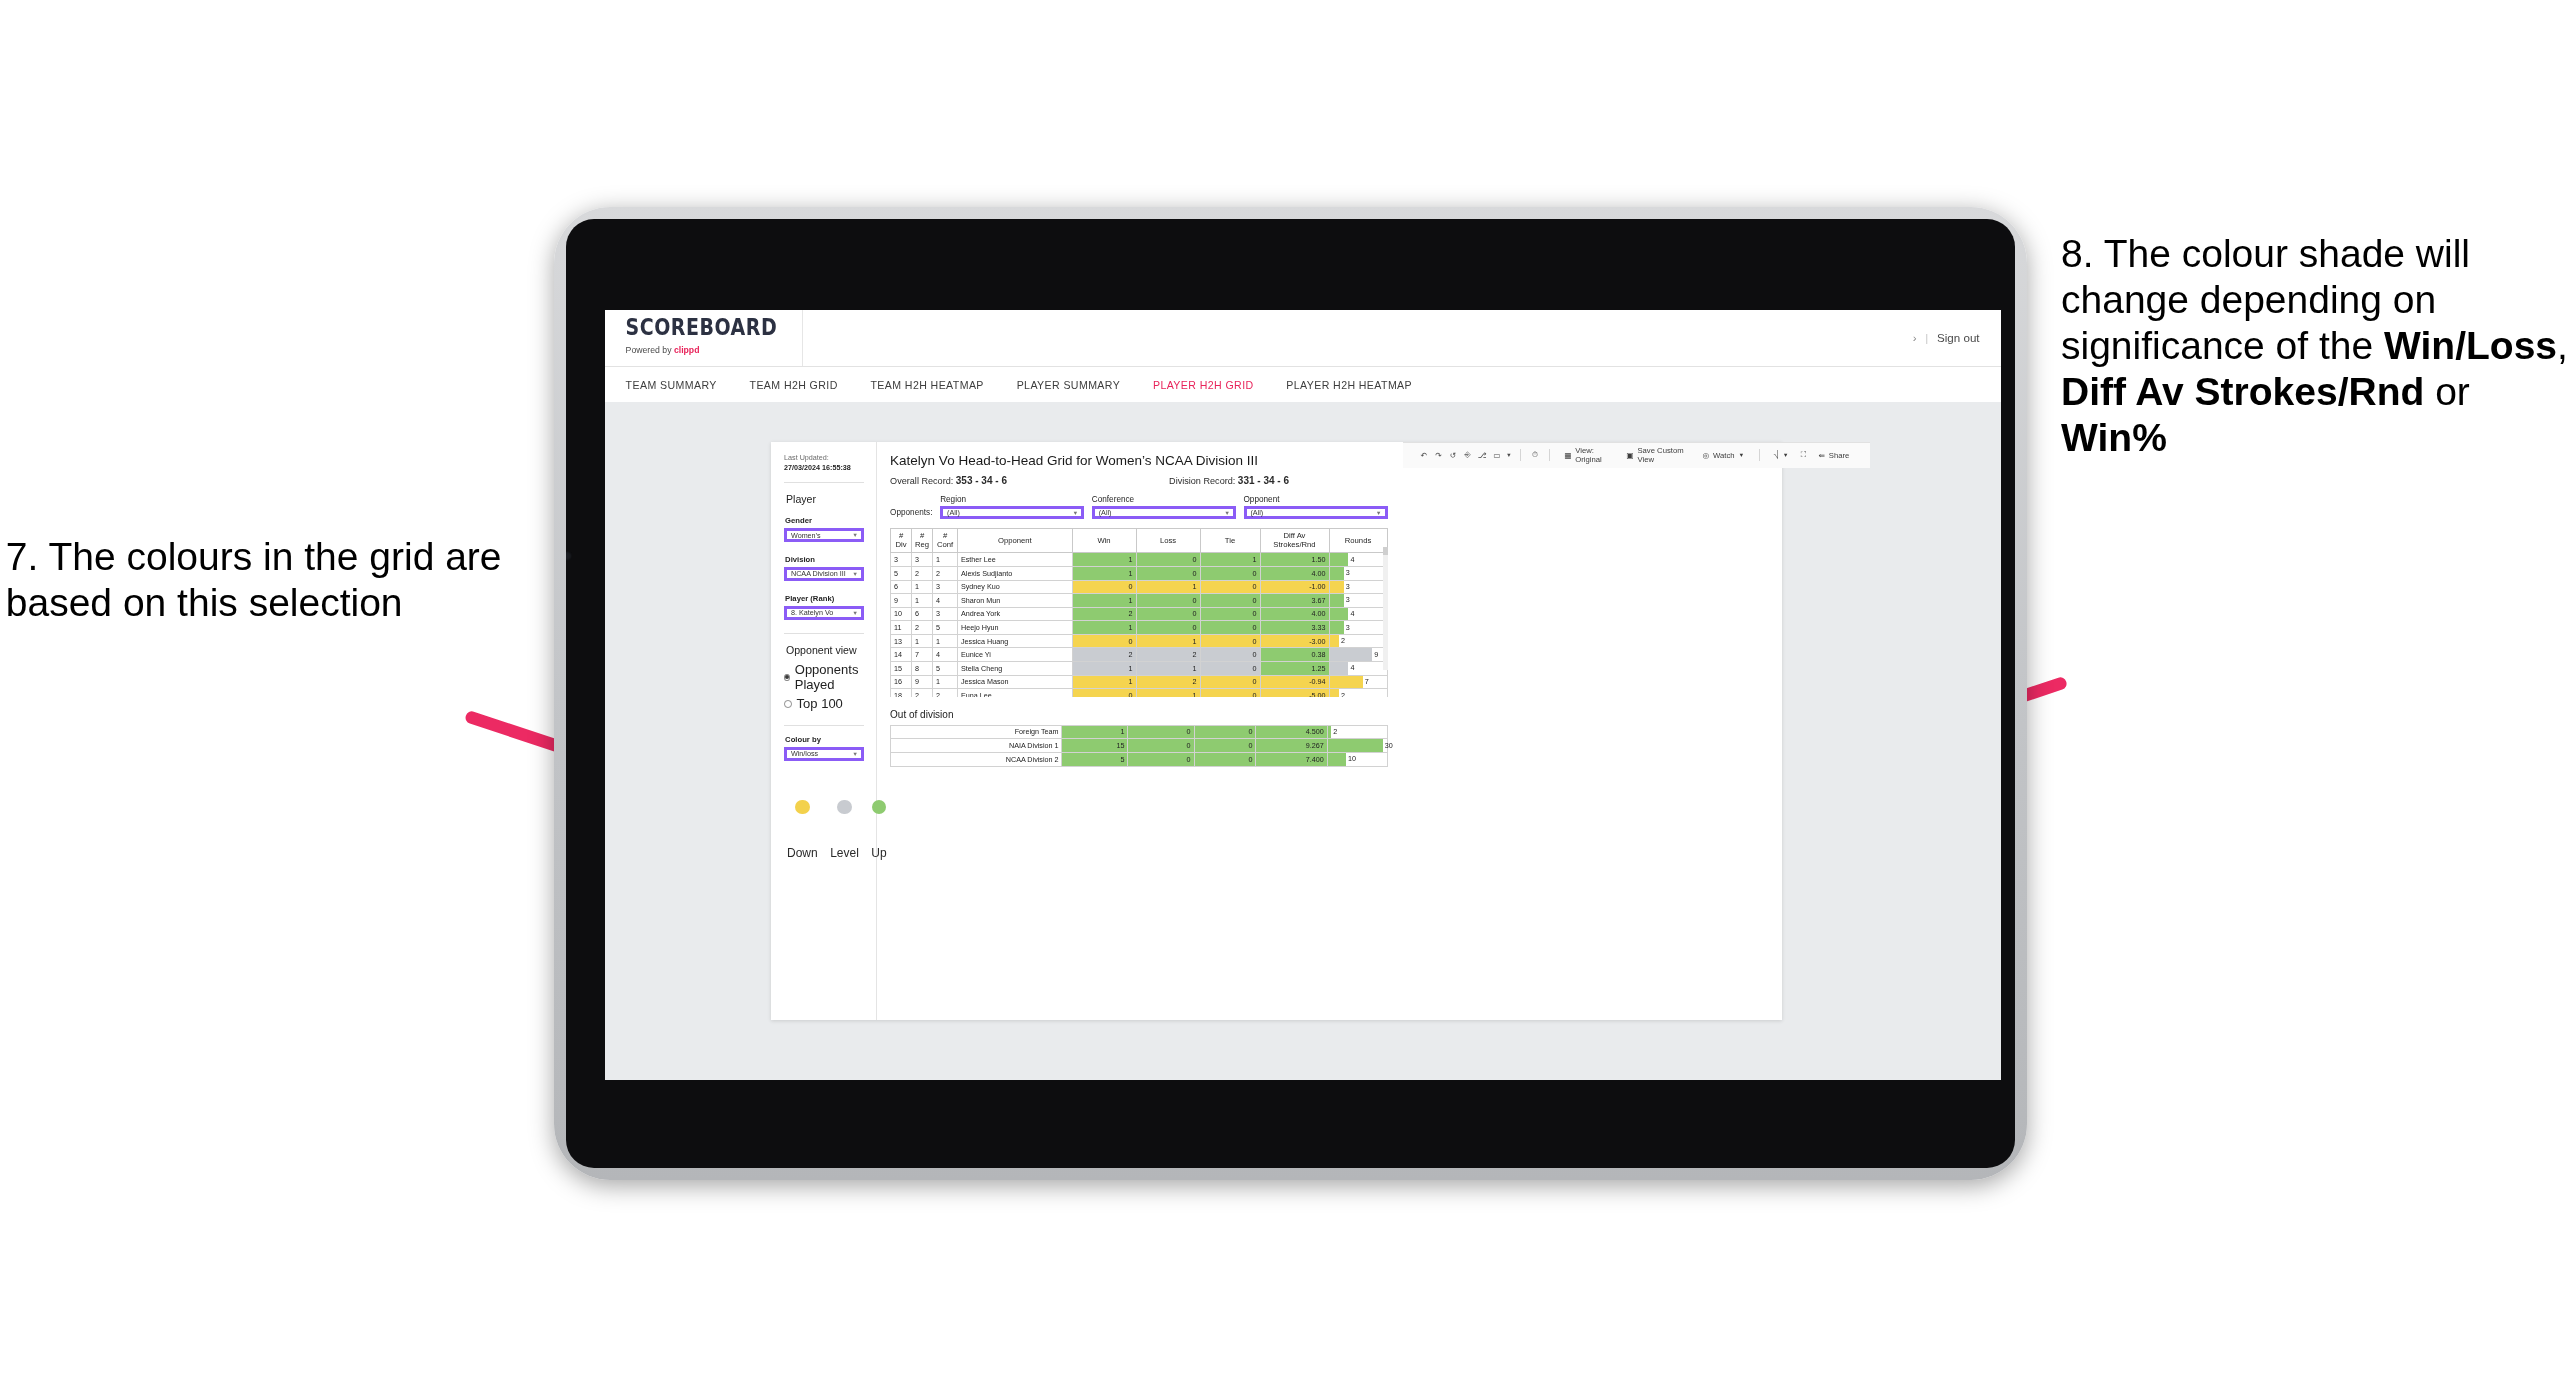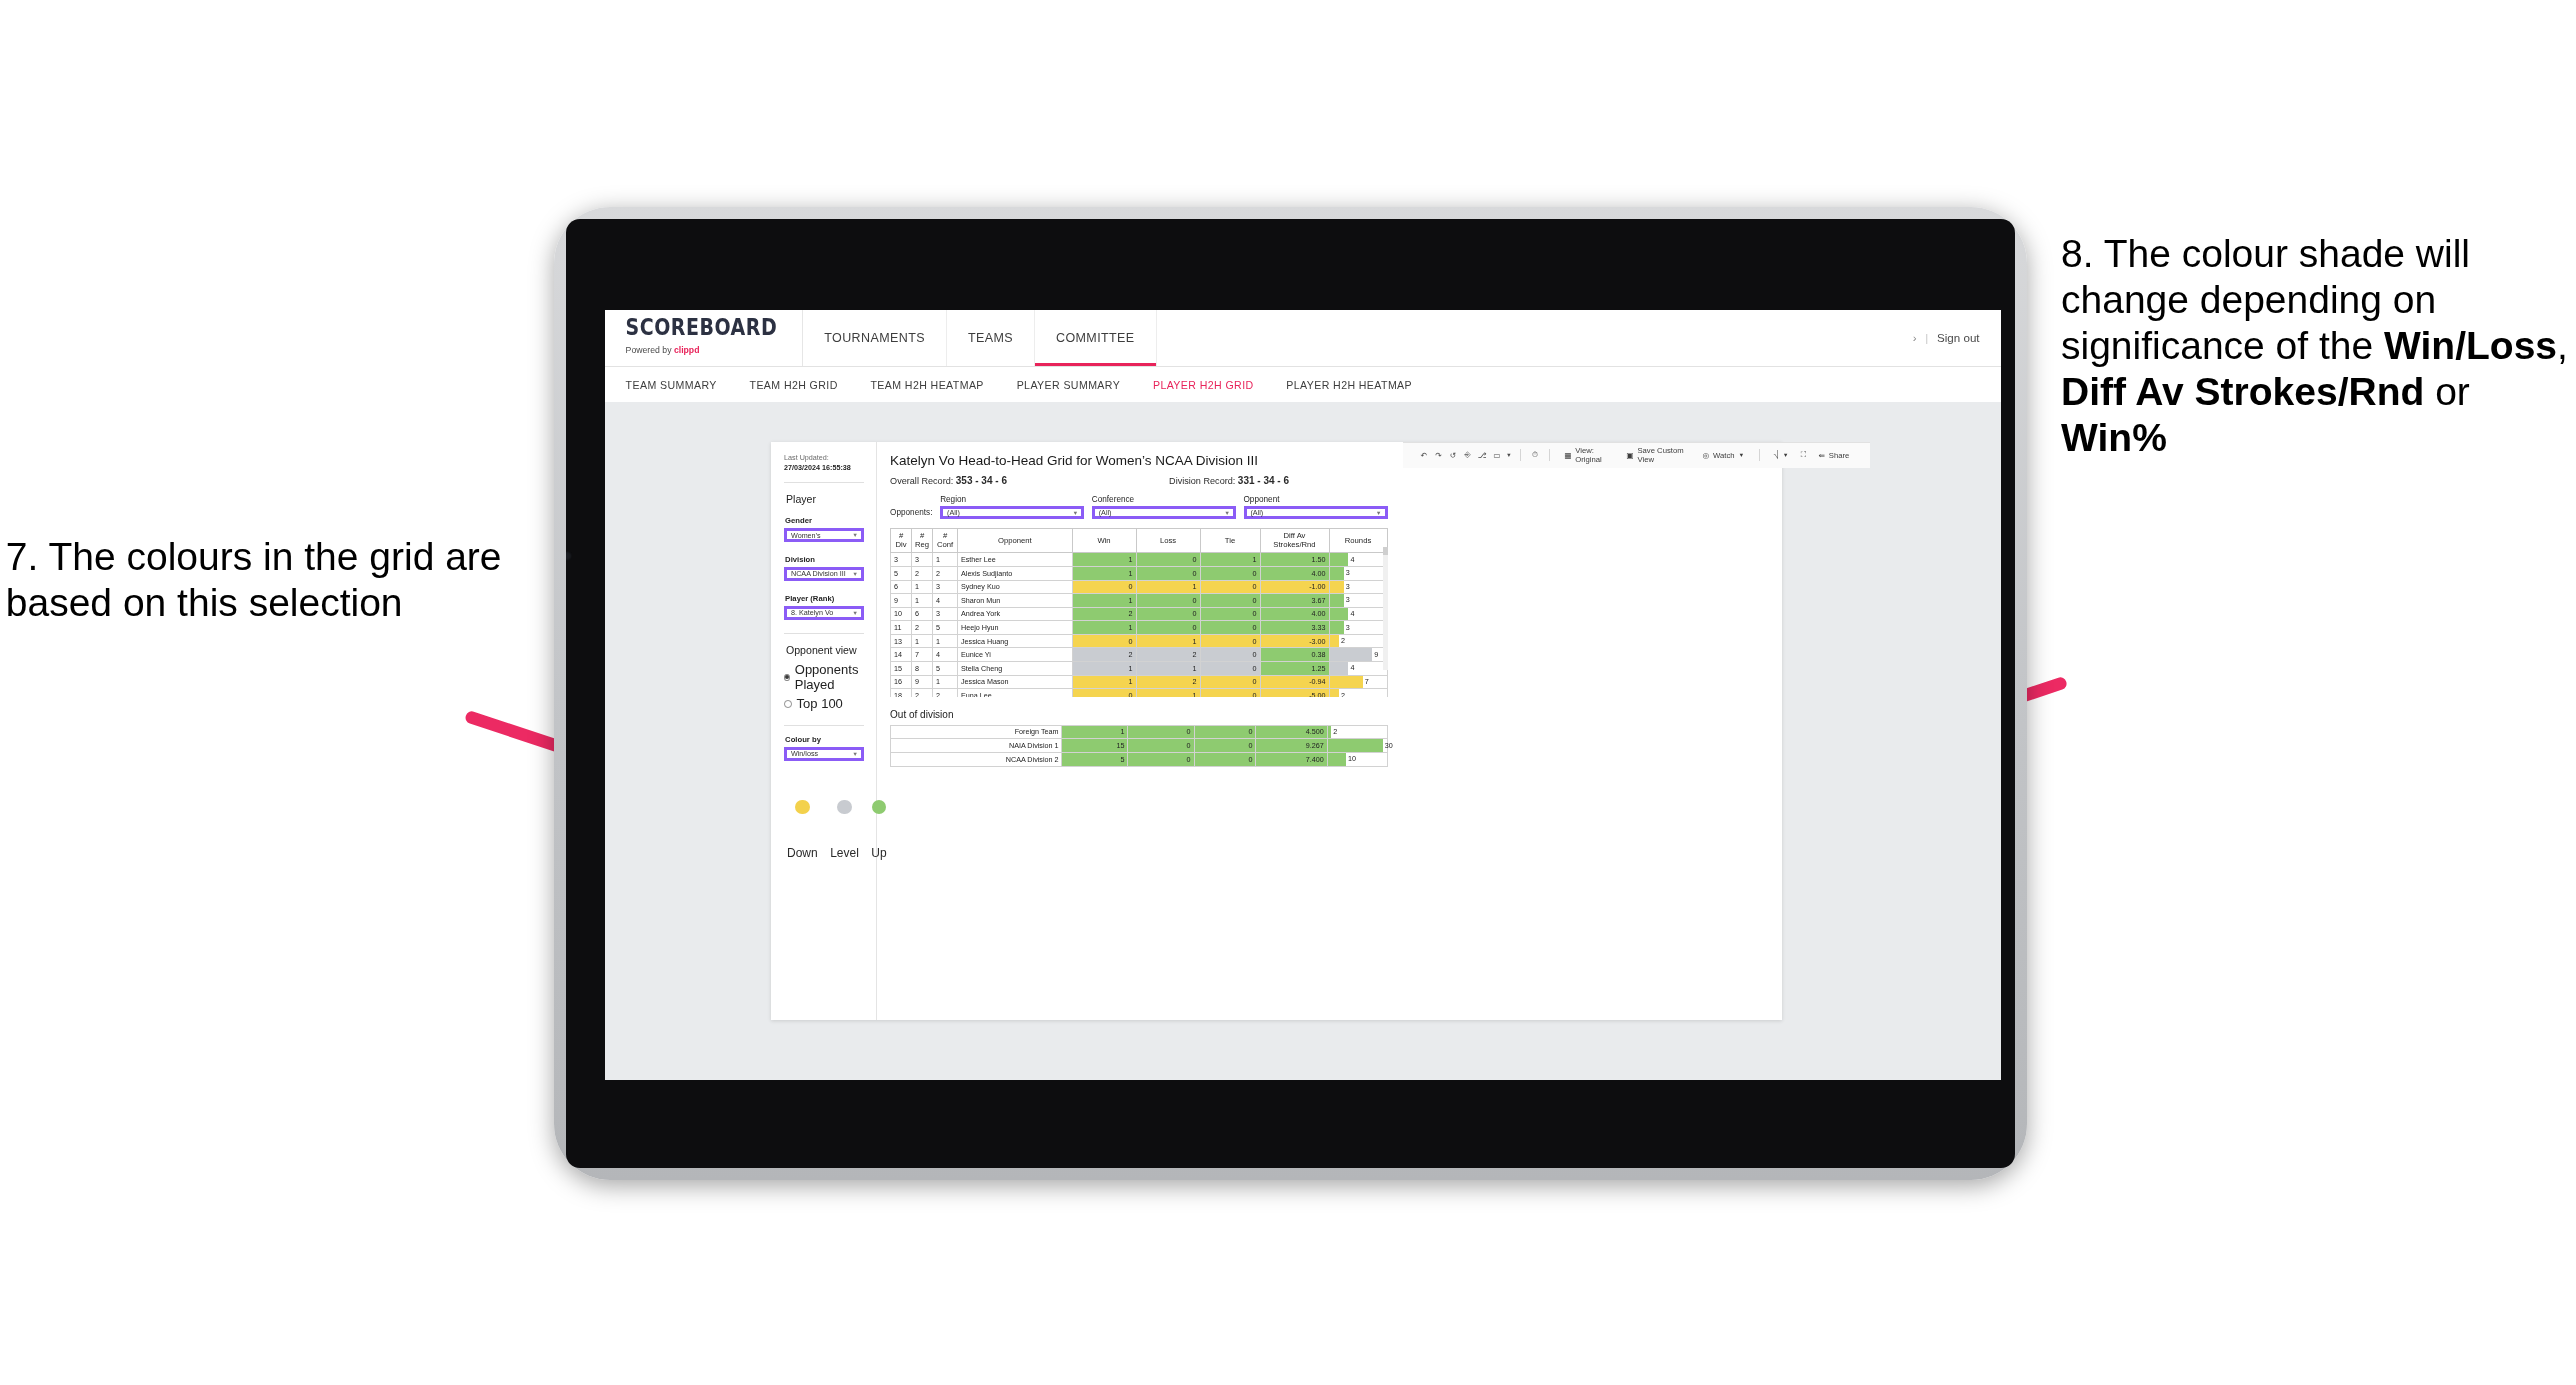--- a/index.html
+++ b/index.html
@@ -18,21 +18,21 @@
 
   
   #tablet{
     position:absolute;left:554px;top:207px;width:1473px;height:973px;
     background:linear-gradient(180deg,#d8d9db 0%,#c3c5c8 50%,#b4b6b9 100%);
     border-radius:56px;
     box-shadow:0 5.8px 25px rgba(0,0,0,.35);
   }
   #tablet-screen{
     position:absolute;left:11.6px;top:11.6px;right:11.6px;bottom:11.6px;
-    background:#0d0d0f;border-radius:14px;overflow:hidden;
+    background:#0d0d0f;border-radius:28px;overflow:hidden;
   }
   .cam{position:absolute;width:10.6px;height:10.6px;border-radius:50%;
        background:#1b1d22;box-shadow:inset 0 0 2.9px #000;}
 
   
   #app{
     position:absolute;left:39px;top:91px;width:1396px;height:770px;
     background:#eceef0;overflow:hidden;
   }
 
@@ -157,25 +157,20 @@
   <div id="tablet-screen">
     <div class="cam" style="left:-3.9px;top:332px;"></div>
 
     <div id="app">
 
       <div id="topbar">
         <div class="logo-wrap">
           <div class="logo-main">SCOREBOARD</div>
           <div class="logo-sub"><span>Powered by </span><span class="brand">clippd</span></div>
         </div>
-        <div class="topnav" id="topnav">
-            <div class="topnav-item">TOURNAMENTS</div>
-            <div class="topnav-item">TEAMS</div>
-            <div class="topnav-item active">COMMITTEE</div>
-          </div>
         <div class="topbar-right">
           <span class="chev">›</span>
           <span class="vsep">|</span>
           <span>Sign out</span>
         </div>
       </div>
 
       <div id="subnav">
           <div class="subnav-item">TEAM SUMMARY</div>
           <div class="subnav-item">TEAM H2H GRID</div>

